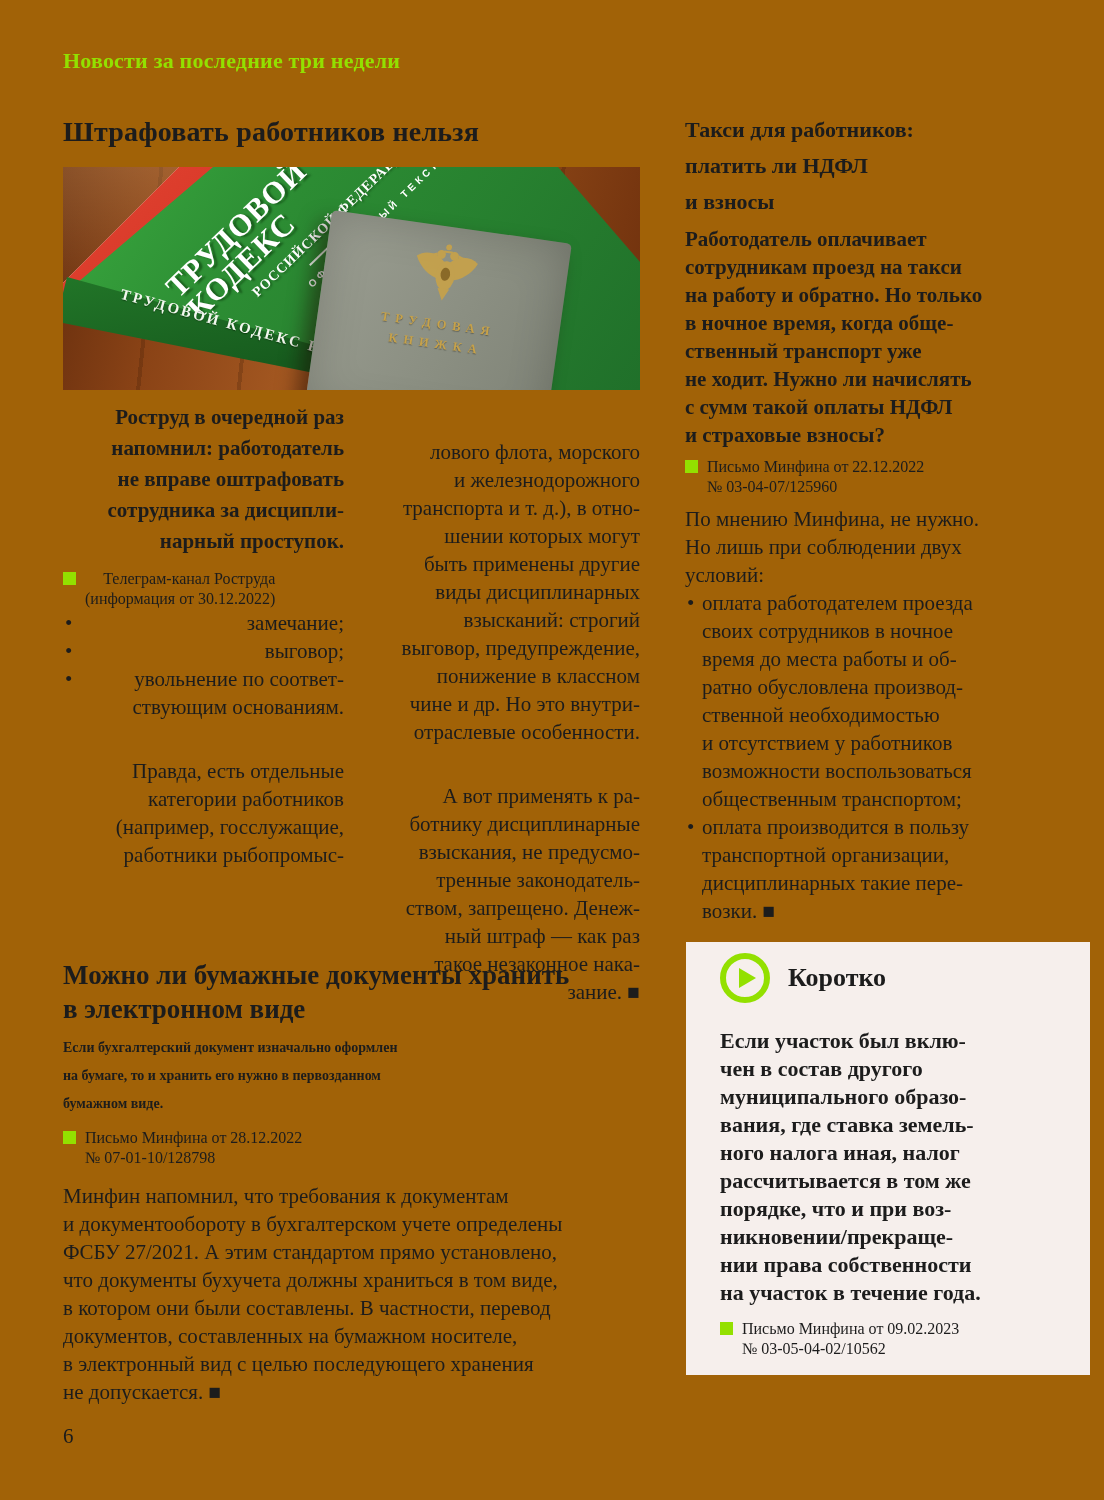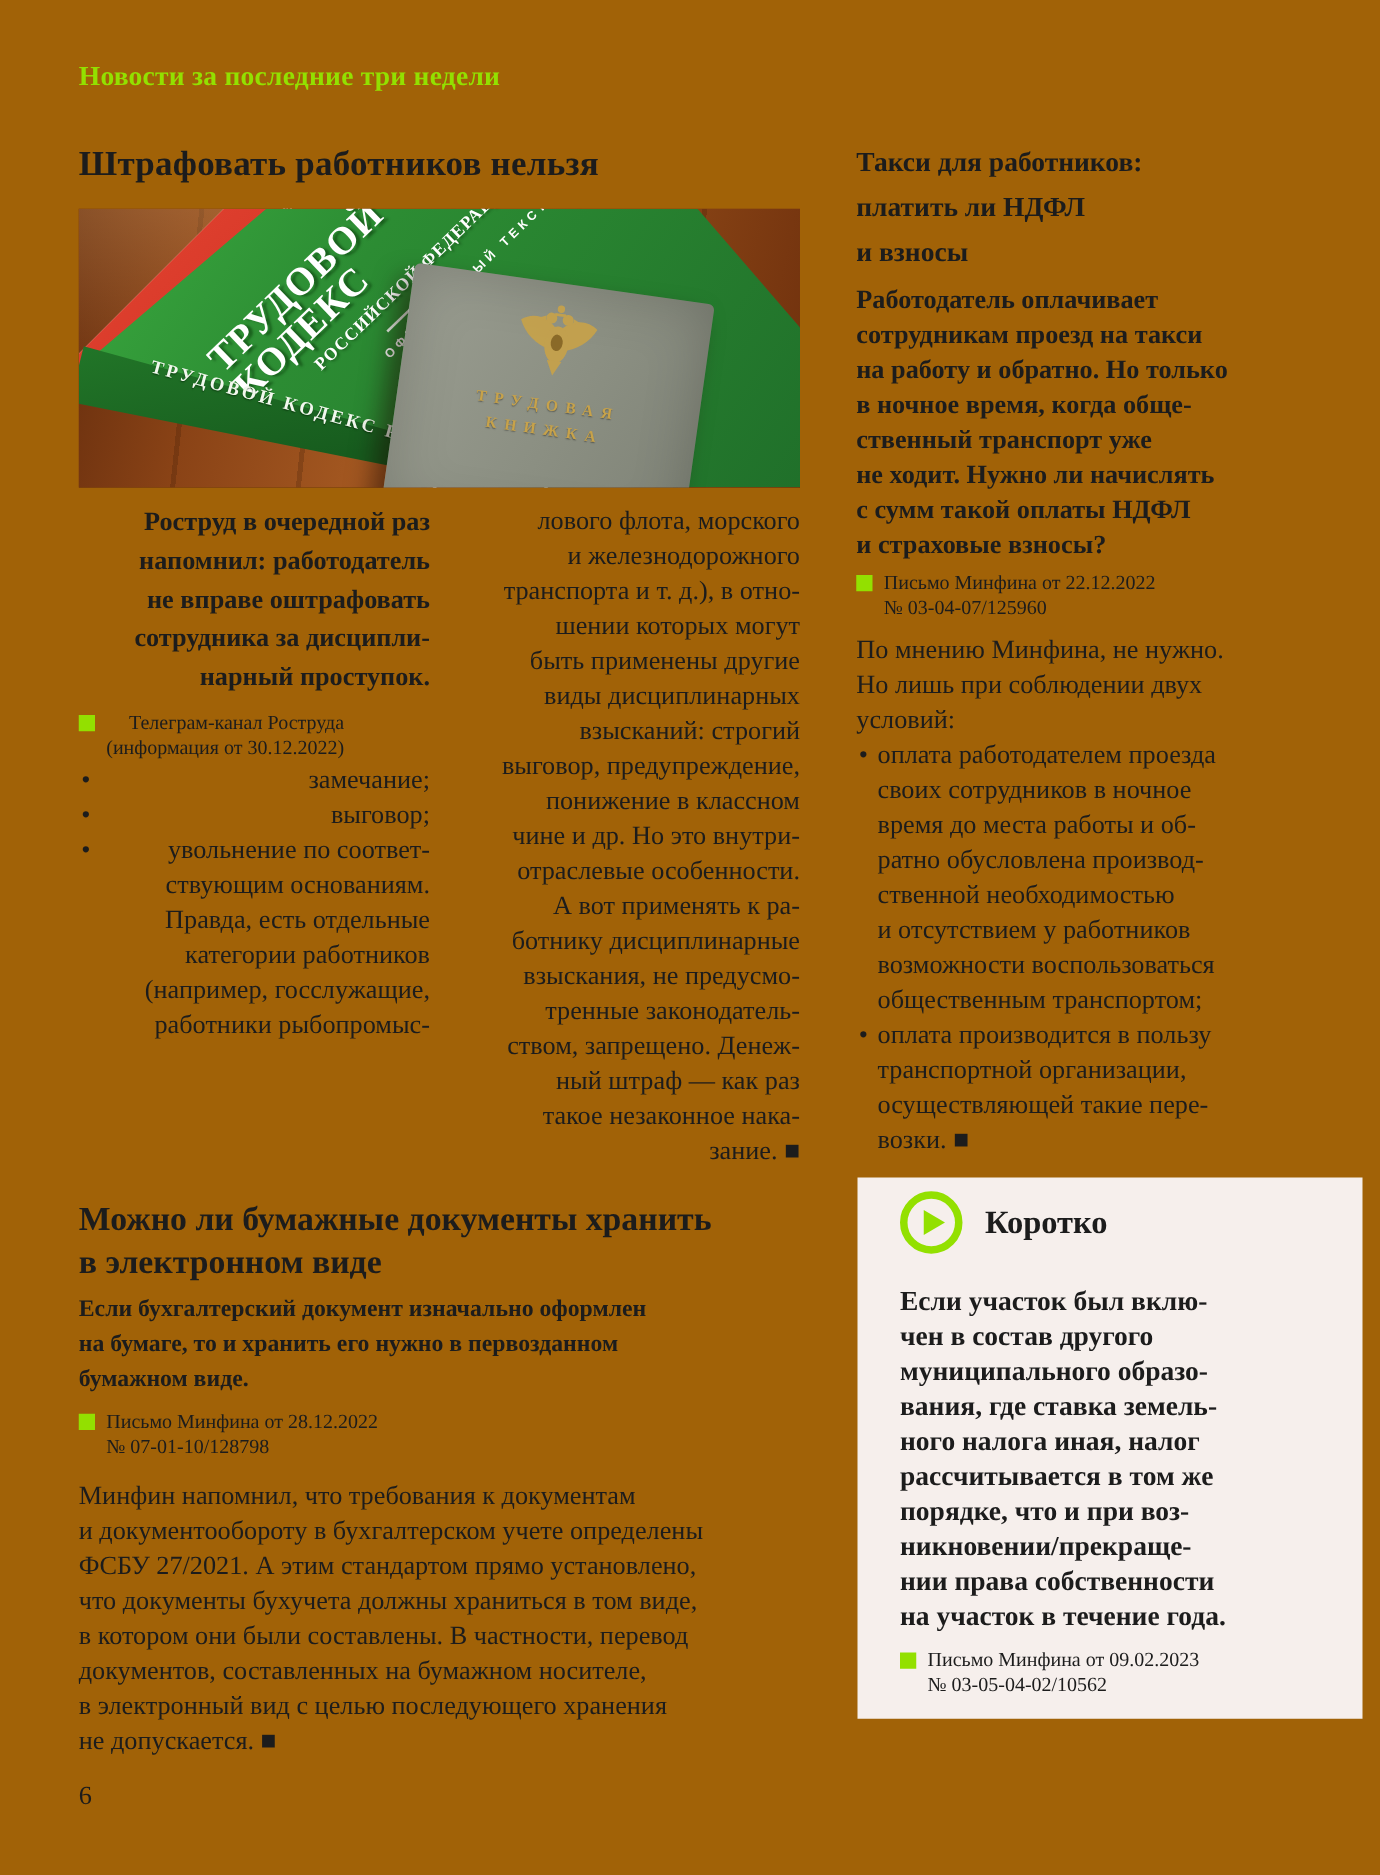--- a/index.html
+++ b/index.html
@@ -51,38 +51,38 @@
           box-shadow:-10px 12px 20px rgba(25,8,0,.5), inset 0 0 46px rgba(0,0,0,.18);}
   .emblem{display:block;margin:14px auto 0;width:74px;height:66px;}
   .bk-text{margin-top:8px;text-align:center;color:var(--gold,#c7a24a);font-size:12.5px;font-weight:bold;
           letter-spacing:6px;line-height:20px;white-space:pre-line;text-shadow:0 1px 1px rgba(0,0,0,.35);}
 
   .a1-cols{position:absolute;left:63px;top:402px;width:577px;display:flex;gap:15px;text-align:right;}
   .col{width:281px;}
   .lead{font-size:21px;font-weight:bold;line-height:31px;}
   .source{display:flex;gap:9px;margin-top:12px;font-size:16px;line-height:20px;}
   .sq{flex:none;width:13px;height:13px;background:var(--accent,#93e000);margin-top:3px;}
-  .body-txt{font-size:21px;line-height:28px;}
+  .body-txt{font-size:21px;line-height:28px;margin-top:36px;}
   .mt10{margin-top:10px;} .mt6{margin-top:6px;}
   ul.blist{list-style:none;margin:0;padding:0;}
   .blist li{position:relative;padding-left:17px;white-space:pre-line;font-size:21px;line-height:28px;}
   .blist li::before{content:"\2022";position:absolute;left:2px;}
   .indent{text-indent:26px;}
 
   
   .taxi{position:absolute;left:685px;top:112px;width:332px;}
   .taxi-title{font-size:22px;font-weight:bold;line-height:36px;white-space:pre-line;}
   .taxi .lead{margin-top:5px;font-size:21px;line-height:28px;}
   .taxi .source{margin-top:8px;}
   .taxi .body-txt{margin-top:8px;}
 
   
   .paper{position:absolute;left:63px;top:958px;width:606px;}
   .paper-title{font-size:27px;font-weight:bold;line-height:34px;white-space:pre-line;}
-  .paper .lead{margin-top:8px;font-size:19px;line-height:28px;}
+  .paper .lead{margin-top:8px;font-size:14px;line-height:28px;}
   .paper .source{margin-top:10px;}
   .paper .body-txt{margin-top:14px;}
 
   
   .box{position:absolute;left:686px;top:942px;width:404px;height:433px;background:var(--box_bg,#f6efec);
        box-sizing:border-box;padding:11px 34px;}
   .box-head{display:flex;align-items:center;gap:18px;}
   .play{flex:none;width:50px;height:50px;border:6px solid var(--accent,#93e000);border-radius:50%;
         box-sizing:border-box;position:relative;}
   .play::after{content:"";position:absolute;left:13px;top:9px;width:0;height:0;
@@ -212,21 +212,21 @@
       <li>оплата работодателем проезда
 своих сотрудников в ночное
 время до места работы и об-
 ратно обусловлена производ-
 ственной необходимостью
 и отсутствием у работников
 возможности воспользоваться
 общественным транспортом;</li>
       <li>оплата производится в пользу
 транспортной организации,
-осуществляющей такие пере-
+дисциплинарных такие пере-
 возки. ■</li>
     </ul>
   </div>
 
   <div class="paper">
     <div class="paper-title">Можно ли бумажные документы хранить
 в электронном виде</div>
     <div class="lead pre">Если бухгалтерский документ изначально оформлен
 на бумаге, то и хранить его нужно в первозданном
 бумажном виде.</div>

